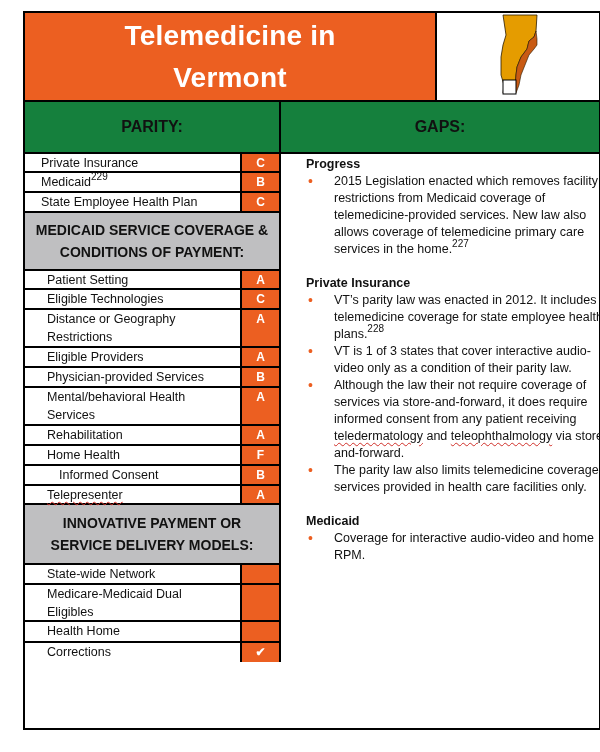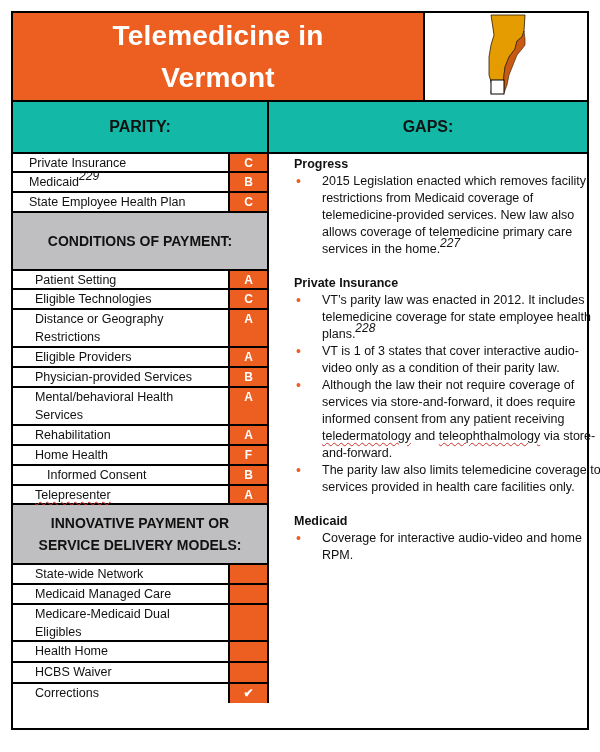--- a/index.html
+++ b/index.html
@@ -1,32 +1,32 @@
 <!DOCTYPE html>
 <html><head>
 <meta charset="utf-8">
 <style>
   html, body { margin:0; padding:0; background:#ffffff; }
   body { width:600px; height:752px; position:relative; font-family:"Liberation Sans", sans-serif; color:#111; }
-  .sheet { position:absolute; left:11px; top:11px; width:578px; height:719px; border:2px solid #000; box-sizing:border-box; background:#fff; }
+  .sheet { position:absolute; left:23px; top:11px; width:578px; height:719px; border:2px solid #000; box-sizing:border-box; background:#fff; }
   .title-band { position:absolute; left:0; top:0; width:410px; height:87px; background:#ec5f21; border-right:2px solid #000; border-bottom:2px solid #000; box-sizing:content-box; display:flex; align-items:center; justify-content:center; text-align:center; }
   .title-text { color:#fff; font-weight:bold; font-size:28px; line-height:42px; letter-spacing:0.2px; }
   .map-box { position:absolute; left:412px; top:0; width:162px; height:87px; border-bottom:2px solid #000; background:#fff; }
-  .head-row { position:absolute; top:89px; left:0; width:574px; height:50px; border-bottom:2px solid #000; background:#14b8a6; }
+  .head-row { position:absolute; top:89px; left:0; width:574px; height:50px; border-bottom:2px solid #000; background:#15803d; }
   .head-cell { position:absolute; top:0; height:50px; display:flex; align-items:center; justify-content:center; font-weight:bold; font-size:16px; }
   .head-left { left:0; width:254px; border-right:2px solid #000; }
   .head-right { left:256px; width:318px; }
   .left-col { position:absolute; left:0; top:141px; width:254px; border-right:2px solid #000; }
   .row { position:relative; border-bottom:2px solid #000; display:flex; background:#fff; }
   .row:last-child { border-bottom:none; }
   .row-label { flex:1; font-size:12.5px; line-height:18px; padding:0 0 0 16px; }
   .grade { width:37px; background:#ec5f21; border-left:2px solid #000; color:#fff; font-weight:bold; font-size:12px; text-align:center; line-height:19px; }
   .section-head { background:#bfbfc1; border-bottom:2px solid #000; display:flex; align-items:center; justify-content:center; text-align:center; font-weight:bold; font-size:14px; line-height:22px; }
   .squiggle { text-decoration:underline wavy #d0302a; text-underline-offset:2px; text-decoration-thickness:1px; }
-  sup { font-size:12px; line-height:0; vertical-align:6px;font-style:italic; }
+  sup { font-size:10px; line-height:0; vertical-align:6px; }
   .gaps { position:absolute; left:262px; top:143px; width:308px; font-size:12.5px; line-height:17px;margin-left:19px; }
   .gap-title { font-weight:bold; font-size:12.5px; margin:0; }
   .gap-section { margin-bottom:17px; }
   .bullet { display:flex; }
   .bullet-dot { width:26px; flex:none; color:#ec5f21; font-size:14px; line-height:17px; padding-left:2px; }
   .bullet-text { flex:1; }
 </style>
 </head>
 <body>
 
@@ -62,20 +62,21 @@
       <div class="row-label"><span>Medicaid</span><sup>229</sup></div>
       <div class="grade">B</div>
     </div>
     <div class="row" style="height:18px">
       <div class="row-label">State Employee Health Plan</div>
       <div class="grade">C</div>
     </div>
 
     <div class="section-head" style="height:56px">
       <div>
+          <div>MEDICAID SERVICE COVERAGE &amp;</div>
           <div>CONDITIONS OF PAYMENT:</div>
         </div>
     </div>
 
     <div class="row" style="height:17px">
       <div class="row-label" style="padding-left:22px">Patient Setting</div>
       <div class="grade">A</div>
     </div>
     <div class="row" style="height:18px">
       <div class="row-label" style="padding-left:22px">Eligible Technologies</div>
@@ -118,34 +119,26 @@
       <div>
           <div>INNOVATIVE PAYMENT OR</div>
           <div>SERVICE DELIVERY MODELS:</div>
         </div>
     </div>
 
     <div class="row" style="height:18px">
       <div class="row-label" style="padding-left:22px">State-wide Network</div>
       <div class="grade"></div>
     </div>
-    <div class="row" style="height:18px">
-      <div class="row-label" style="padding-left:22px">Medicaid Managed Care</div>
-      <div class="grade"></div>
-    </div>
     <div class="row" style="height:35px">
       <div class="row-label" style="padding-left:22px;padding-right:28px"><span>Medicare-Medicaid Dual Eligibles</span></div>
       <div class="grade"></div>
     </div>
     <div class="row" style="height:19px">
       <div class="row-label" style="padding-left:22px">Health Home</div>
-      <div class="grade"></div>
-    </div>
-    <div class="row" style="height:19px">
-      <div class="row-label" style="padding-left:22px">HCBS Waiver</div>
       <div class="grade"></div>
     </div>
     <div class="row" style="height:19px">
       <div class="row-label" style="padding-left:22px">Corrections</div>
       <div class="grade">✔</div>
     </div>
   </div>
 
   <div class="gaps">
     <div class="gap-section">

